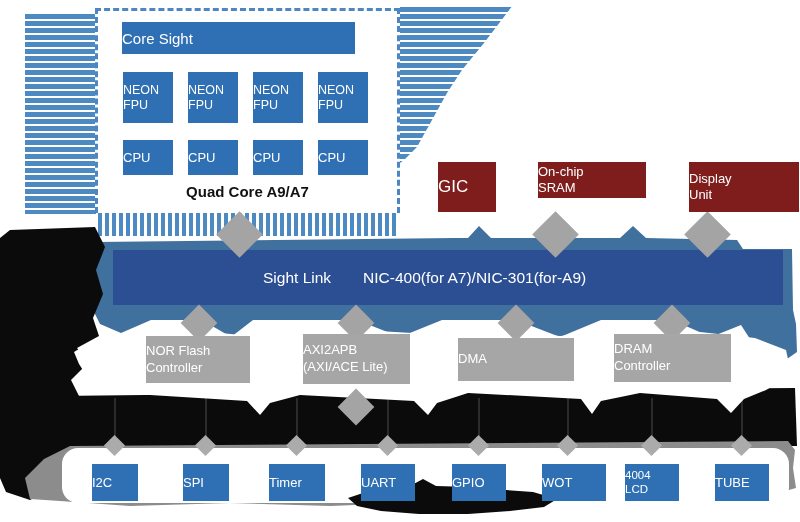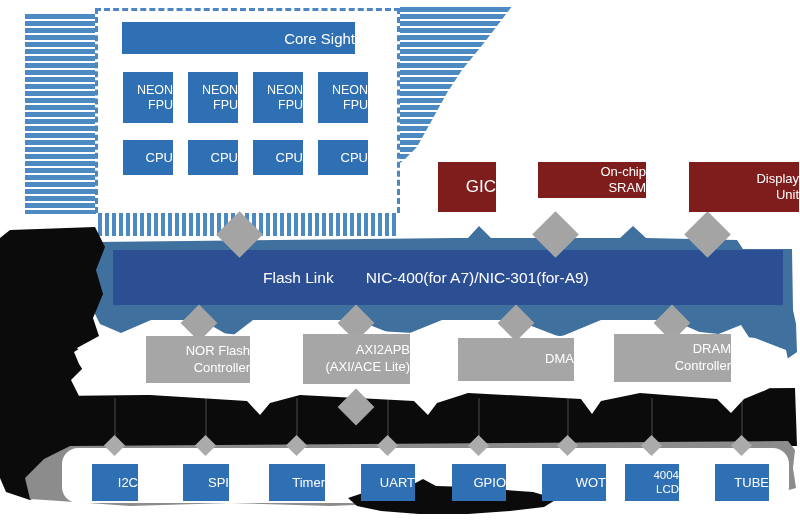--- a/index.html
+++ b/index.html
@@ -5,21 +5,21 @@
   html,body{margin:0;padding:0;background:#fff;}
   .stage{position:relative;width:800px;height:522px;overflow:hidden;
          font-family:"Liberation Sans",sans-serif;background:#fff;}
   .stage svg{position:absolute;left:0;top:0;z-index:0;}
 
   .abs{position:absolute;box-sizing:border-box;}
 
   
   .panel{left:95px;top:8px;width:305px;height:205px;background:#fff;
          border:3px dashed #4c86c3;border-bottom:none;z-index:2;}
-  .blk{display:flex;flex-direction:column;align-items:flex-end;justify-content:center;
+  .blk{display:flex;flex-direction:column;align-items:flex-start;justify-content:center;
        color:#fff;text-align:center;z-index:3;}
   .blue{background:#2f6fb3;}
   .lblue{background:#7f1d1d;margin-left:36px;}
   .gray{background:#a6a6a6;}
 
   .core-sight{left:24px;top:11px;width:233px;height:32px;font-size:15px;}
   .neon{width:50px;height:51px;top:61px;font-size:12.5px;line-height:1.2;}
   .cpu{width:50px;height:35px;top:129px;font-size:13px;}
   .caption{left:0;top:172px;width:100%;text-align:center;font-weight:bold;
            font-size:15px;color:#111;z-index:3;}
@@ -133,36 +133,37 @@
     <div class="abs blk blue cpu" style="left:90px">
       <span>CPU</span>
       </div>
     <div class="abs blk blue cpu" style="left:155px">
       <span>CPU</span>
       </div>
     <div class="abs blk blue cpu" style="left:220px">
       <span>CPU</span>
       </div>
 
+    <div class="abs caption">Quad Core A9/A7</div>
   </div>
 
   <div class="abs blk lblue gic">
     <span>GIC</span>
     </div>
   <div class="abs blk lblue sram">
     <span>On-chip</span>
     <span>SRAM</span>
     </div>
   <div class="abs blk lblue dunit">
     <span>Display</span>
     <span>Unit</span>
     </div>
 
   <div class="abs bus">
-    <span>Flash Link</span>
+    <span>Sight Link</span>
     <span>NIC-400(for A7)/NIC-301(for-A9)</span>
   </div>
 
   <div class="abs blk gray ctl nor">
     <span>NOR Flash</span>
     <span>Controller</span>
     </div>
   <div class="abs blk gray ctl axi">
     <span>AXI2APB</span>
     <span>(AXI/ACE Lite)</span>

